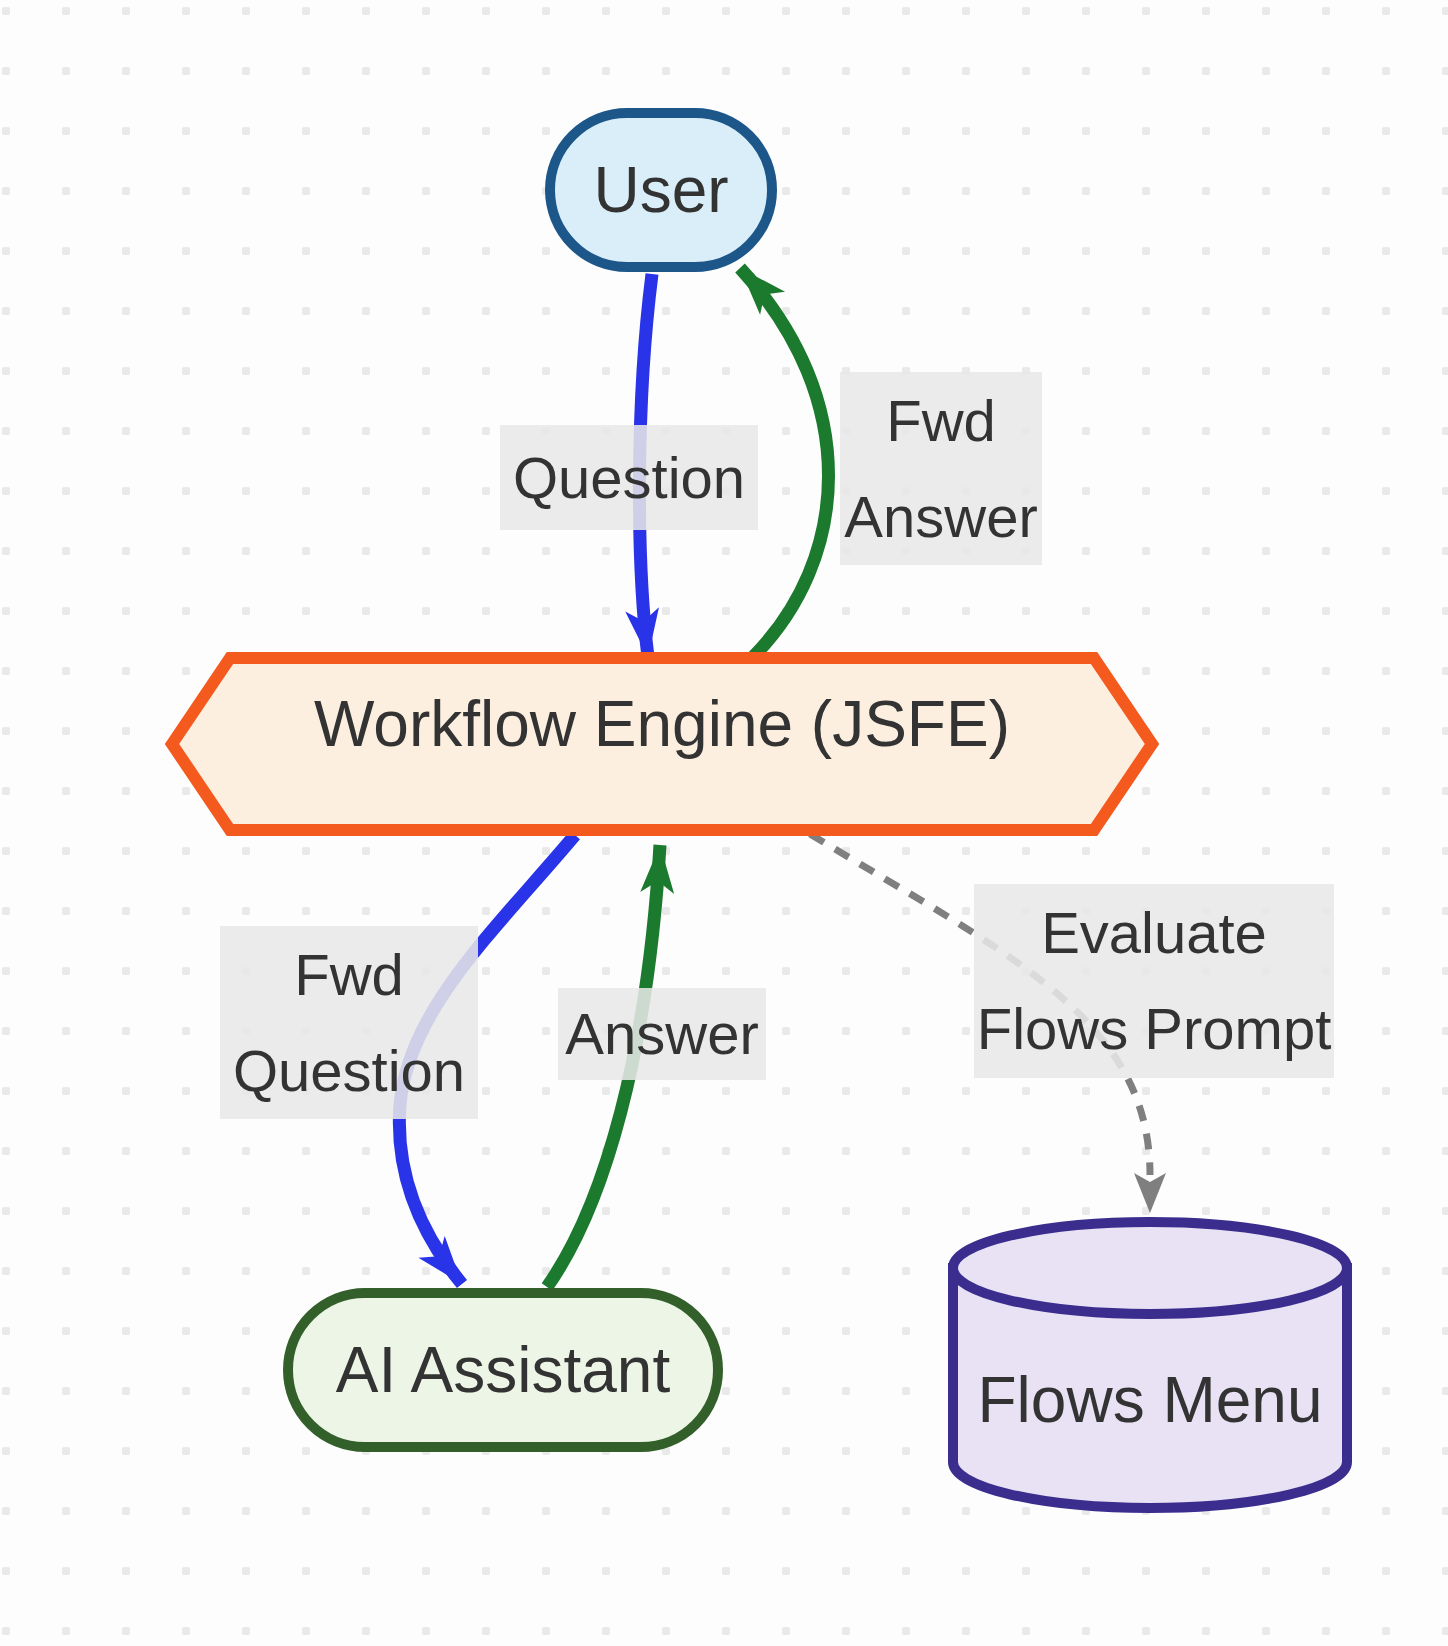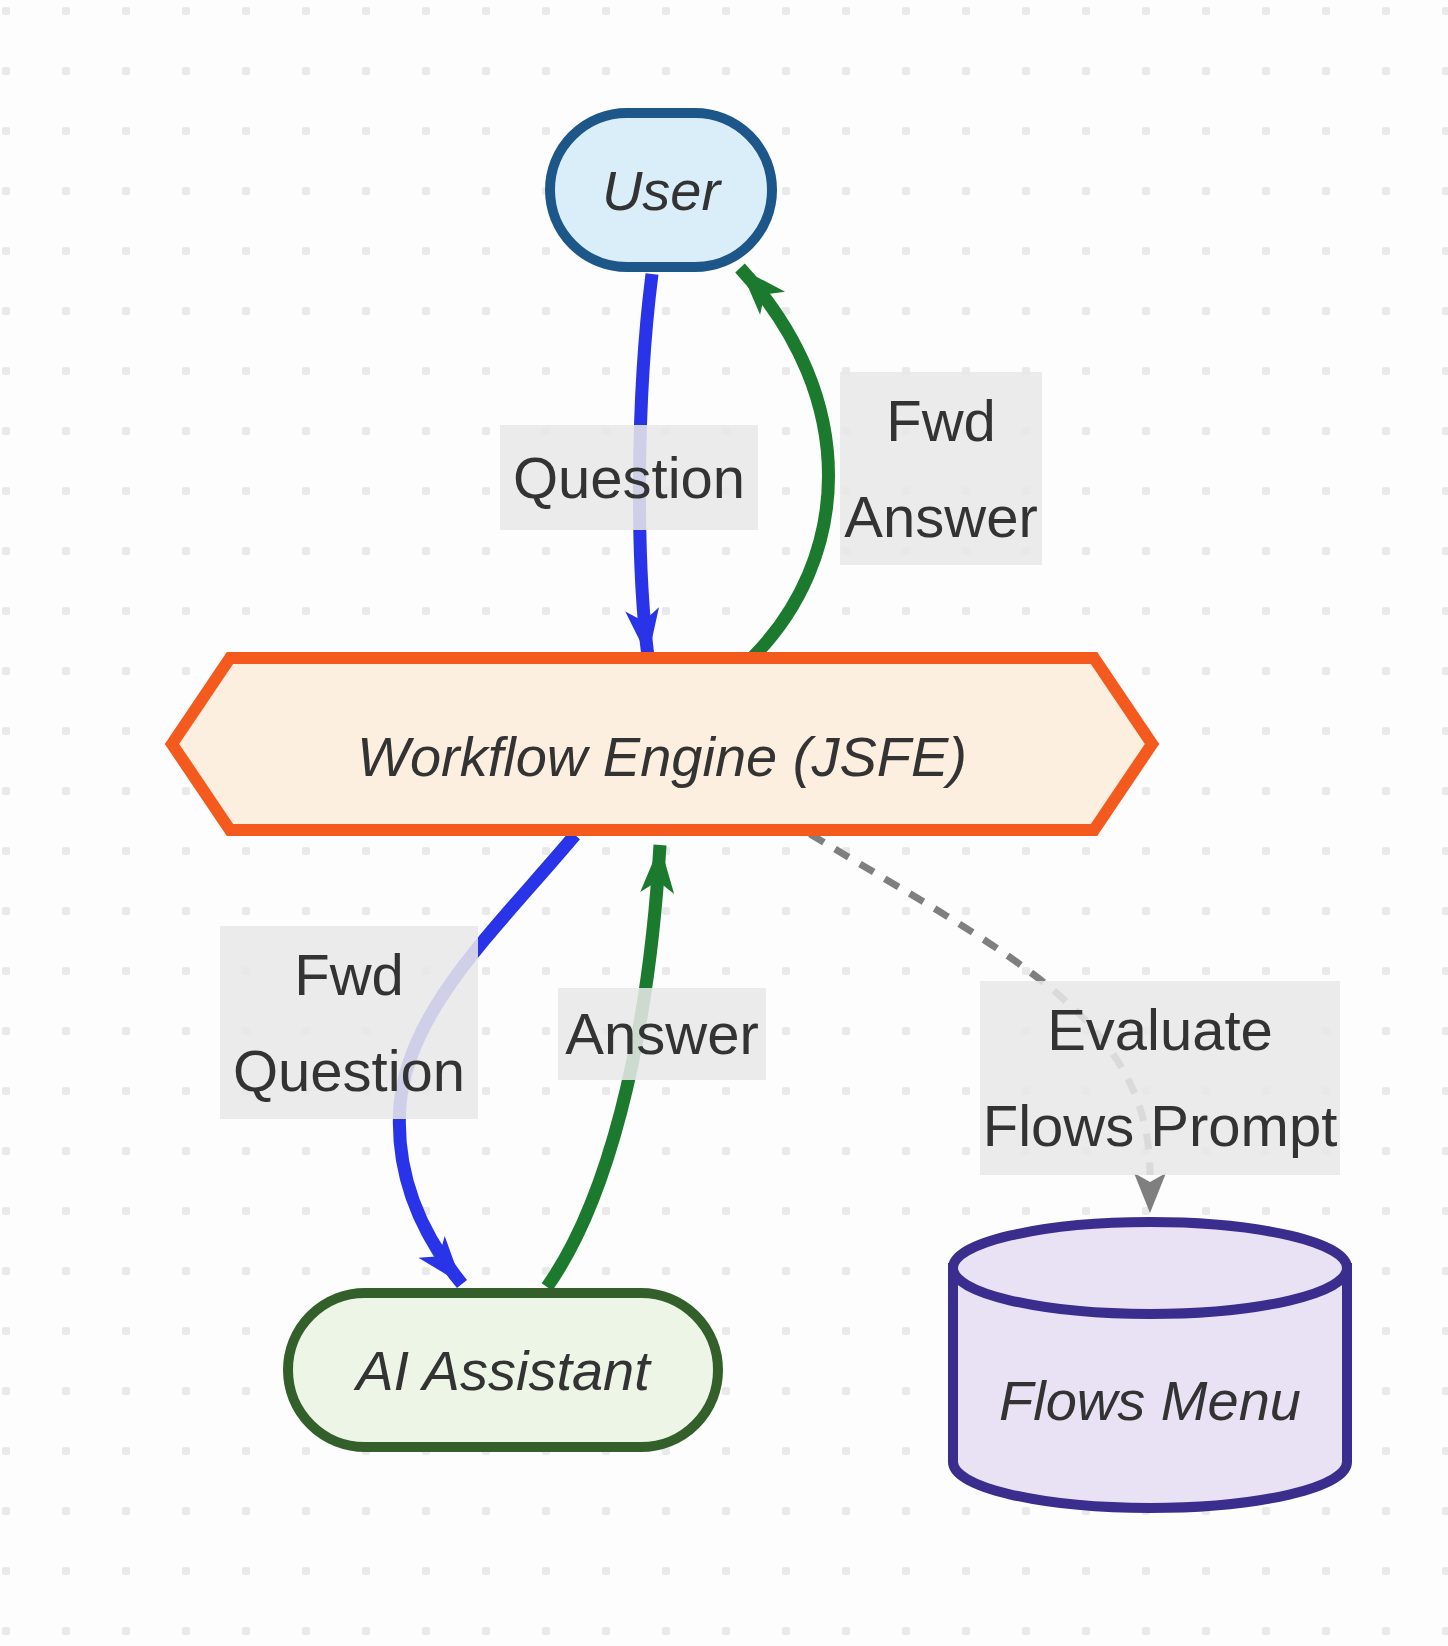--- a/index.html
+++ b/index.html
@@ -15,41 +15,40 @@
     color:#333333;
   }
   svg.layer{position:absolute;left:0;top:0;}
   .edge{fill:none;stroke-linecap:butt;}
   .edge.blue{stroke:#2933e8;stroke-width:13;}
   .edge.green{stroke:#1b7a2d;stroke-width:13;}
   .edge.gray{stroke:#7f7f7f;stroke-width:7;stroke-dasharray:16 13;}
 
   .node{
     position:absolute;display:flex;align-items:center;justify-content:center;
-    box-sizing:border-box;font-size:56px;color:#333333;text-align:center;
+    box-sizing:border-box;font-size:64px;color:#333333;text-align:center;
     white-space:nowrap;
-    font-style:italic;
   }
   .stadium{border-radius:999px;}
   .node-user{left:545px;top:108px;width:232px;height:164px;background:#d9eef9;border:10px solid #1d5689;}
   .node-assistant{left:283px;top:1288px;width:440px;height:164px;background:#edf5e7;border:10px solid #33602a;}
-  .hex-text{left:172px;top:670px;width:980px;height:172px;}
+  .hex-text{left:172px;top:638px;width:980px;height:172px;}
   .cyl-text{left:953px;top:1310px;width:394px;height:180px;}
 
   .edge-label{
     position:absolute;display:flex;flex-direction:column;align-items:center;justify-content:center;
     background:rgba(232,232,232,0.87);
     font-size:58px;text-align:center;white-space:nowrap;
   }
   .edge-label span{display:block;line-height:96px;}
   .lbl-question{left:500px;top:425px;width:258px;height:105px;}
   .lbl-fwd-answer{left:840px;top:372px;width:202px;height:193px;}
   .lbl-fwd-question{left:220px;top:926px;width:258px;height:193px;}
   .lbl-answer{left:558px;top:988px;width:208px;height:92px;}
-  .lbl-evaluate{left:974px;top:981px;width:360px;height:194px;margin-left:6px;}
+  .lbl-evaluate{left:974px;top:884px;width:360px;height:194px;}
 </style>
 </head>
 <body>
 
 <div class="canvas">
 
   <svg class="layer" width="1448" height="1646" viewBox="0 0 1448 1646">
     <defs>
       <marker id="ah-blue" viewBox="0 0 50 40" refX="49" refY="20" markerWidth="50" markerHeight="40" orient="auto" markerUnits="userSpaceOnUse">
         <path d="M1,3 L49,20 L1,37 L13,20 Z" fill="#2933e8"></path>

